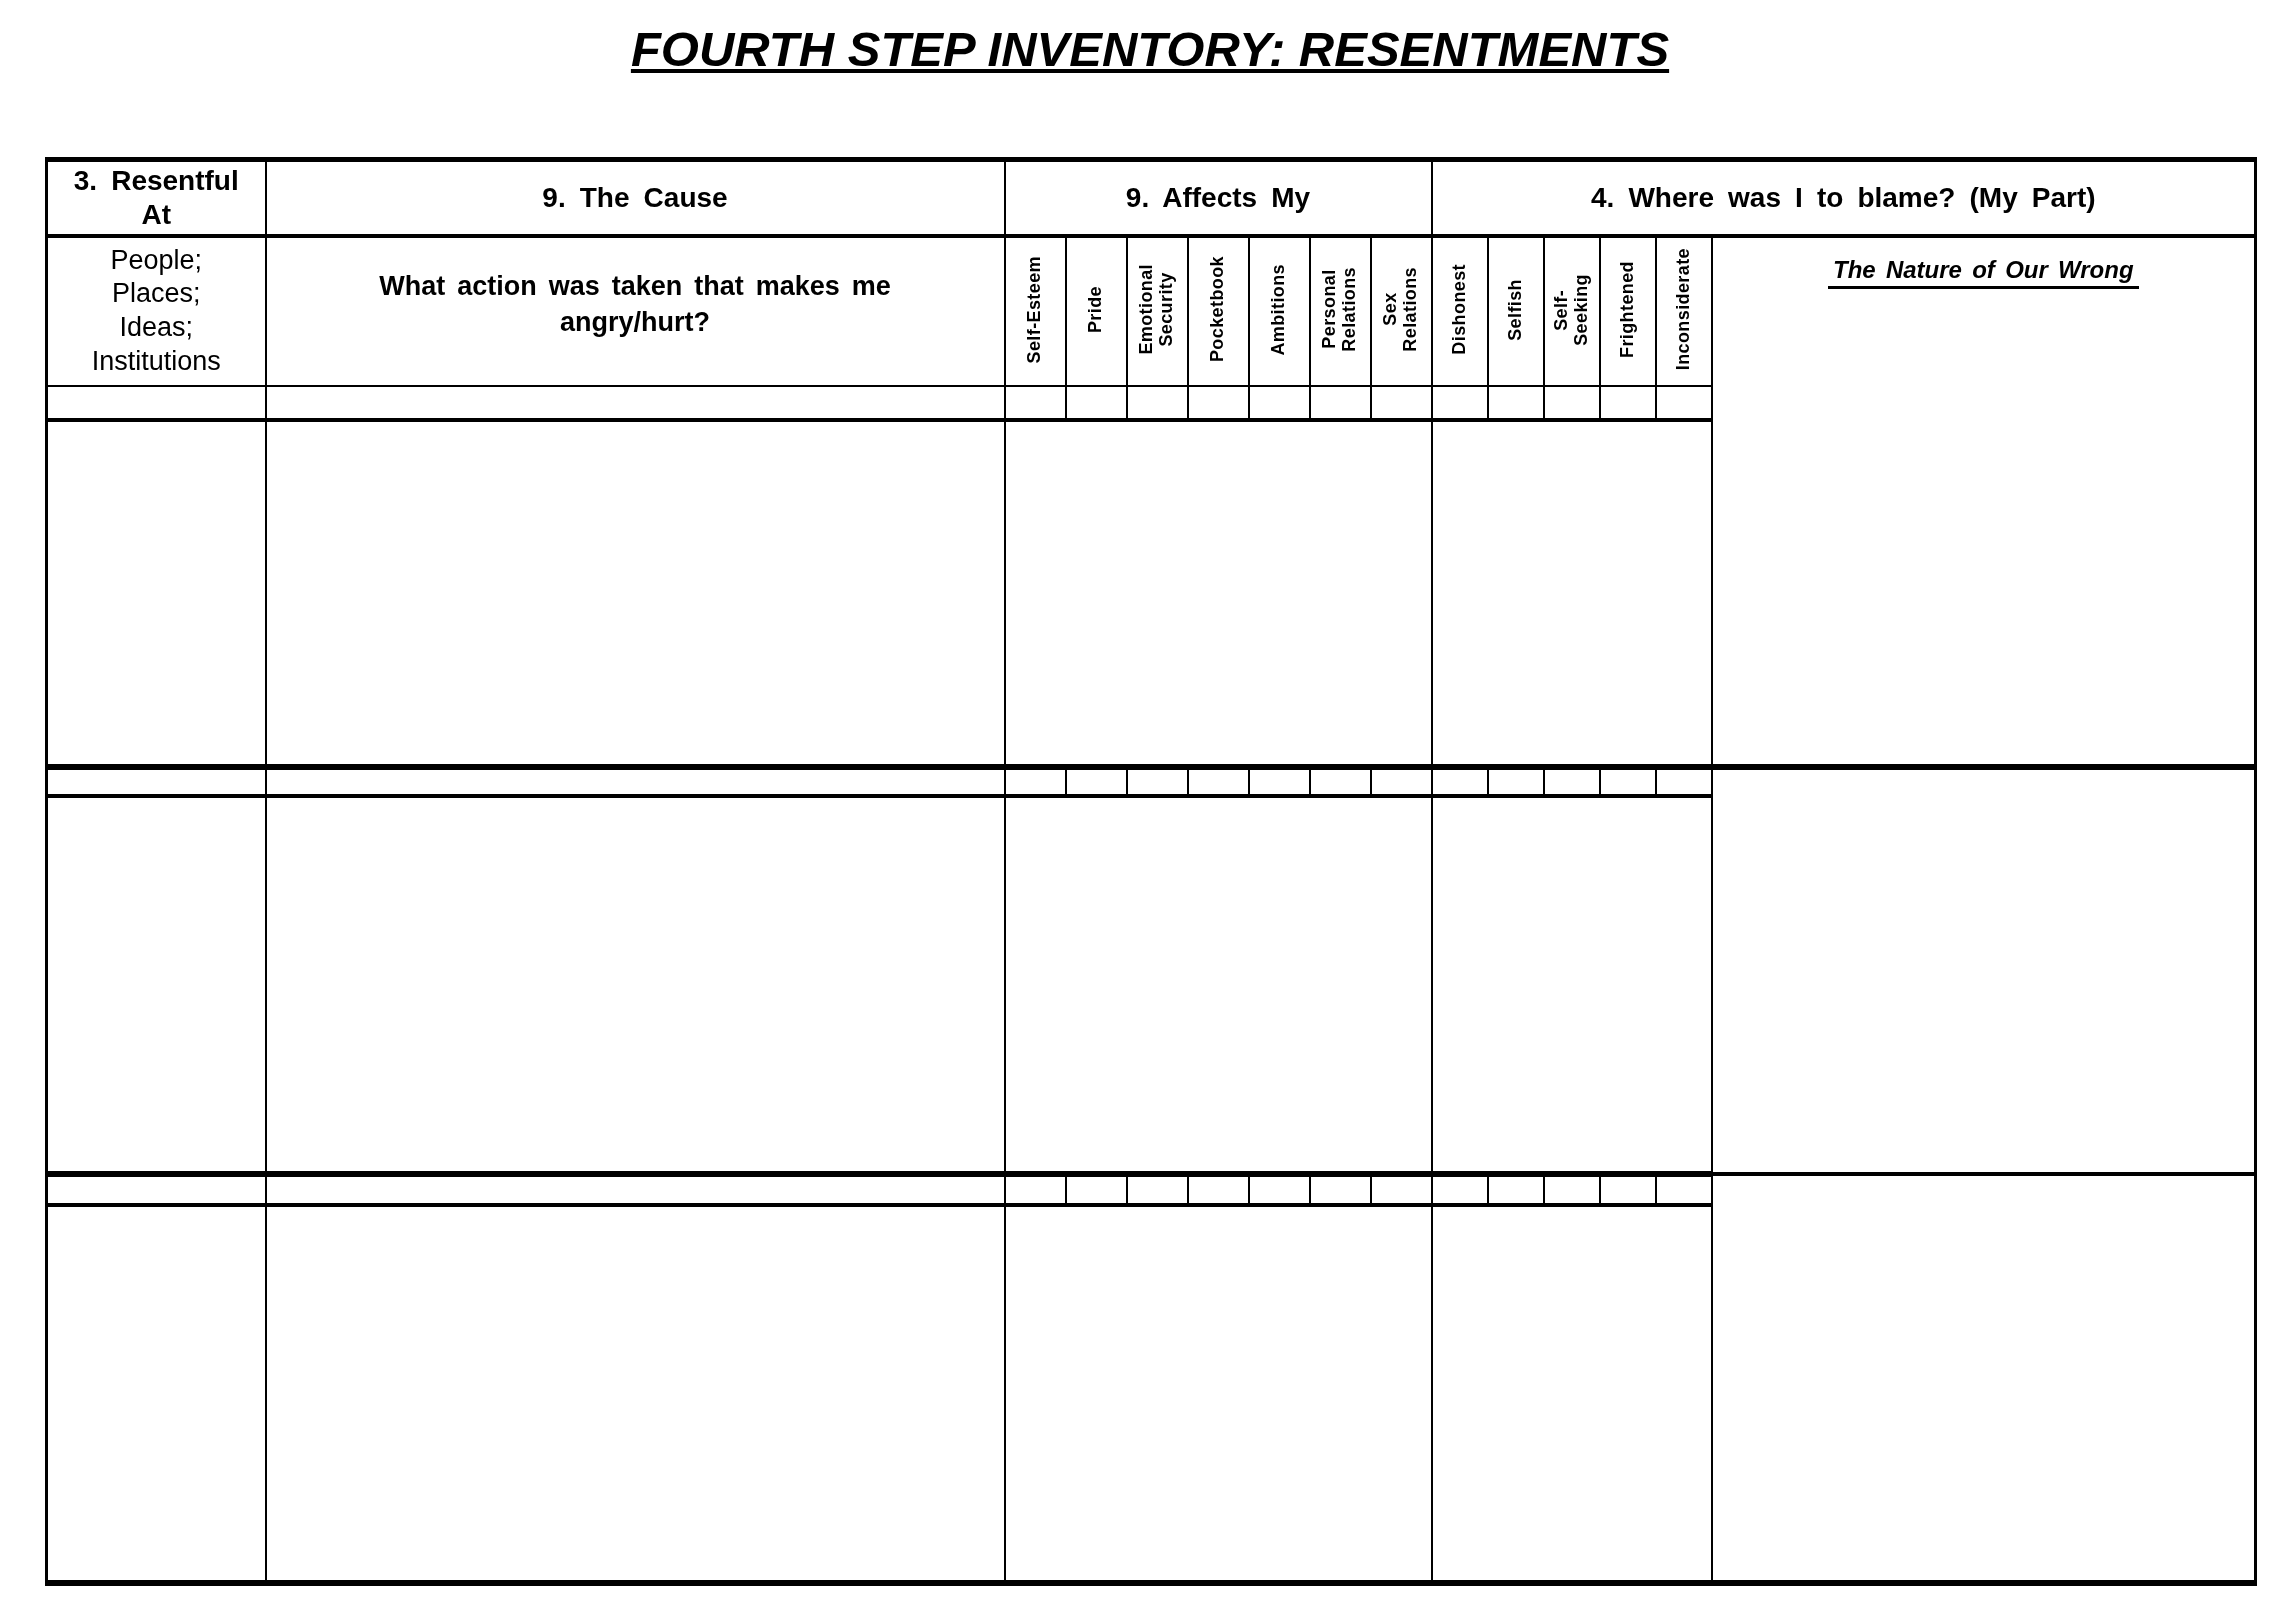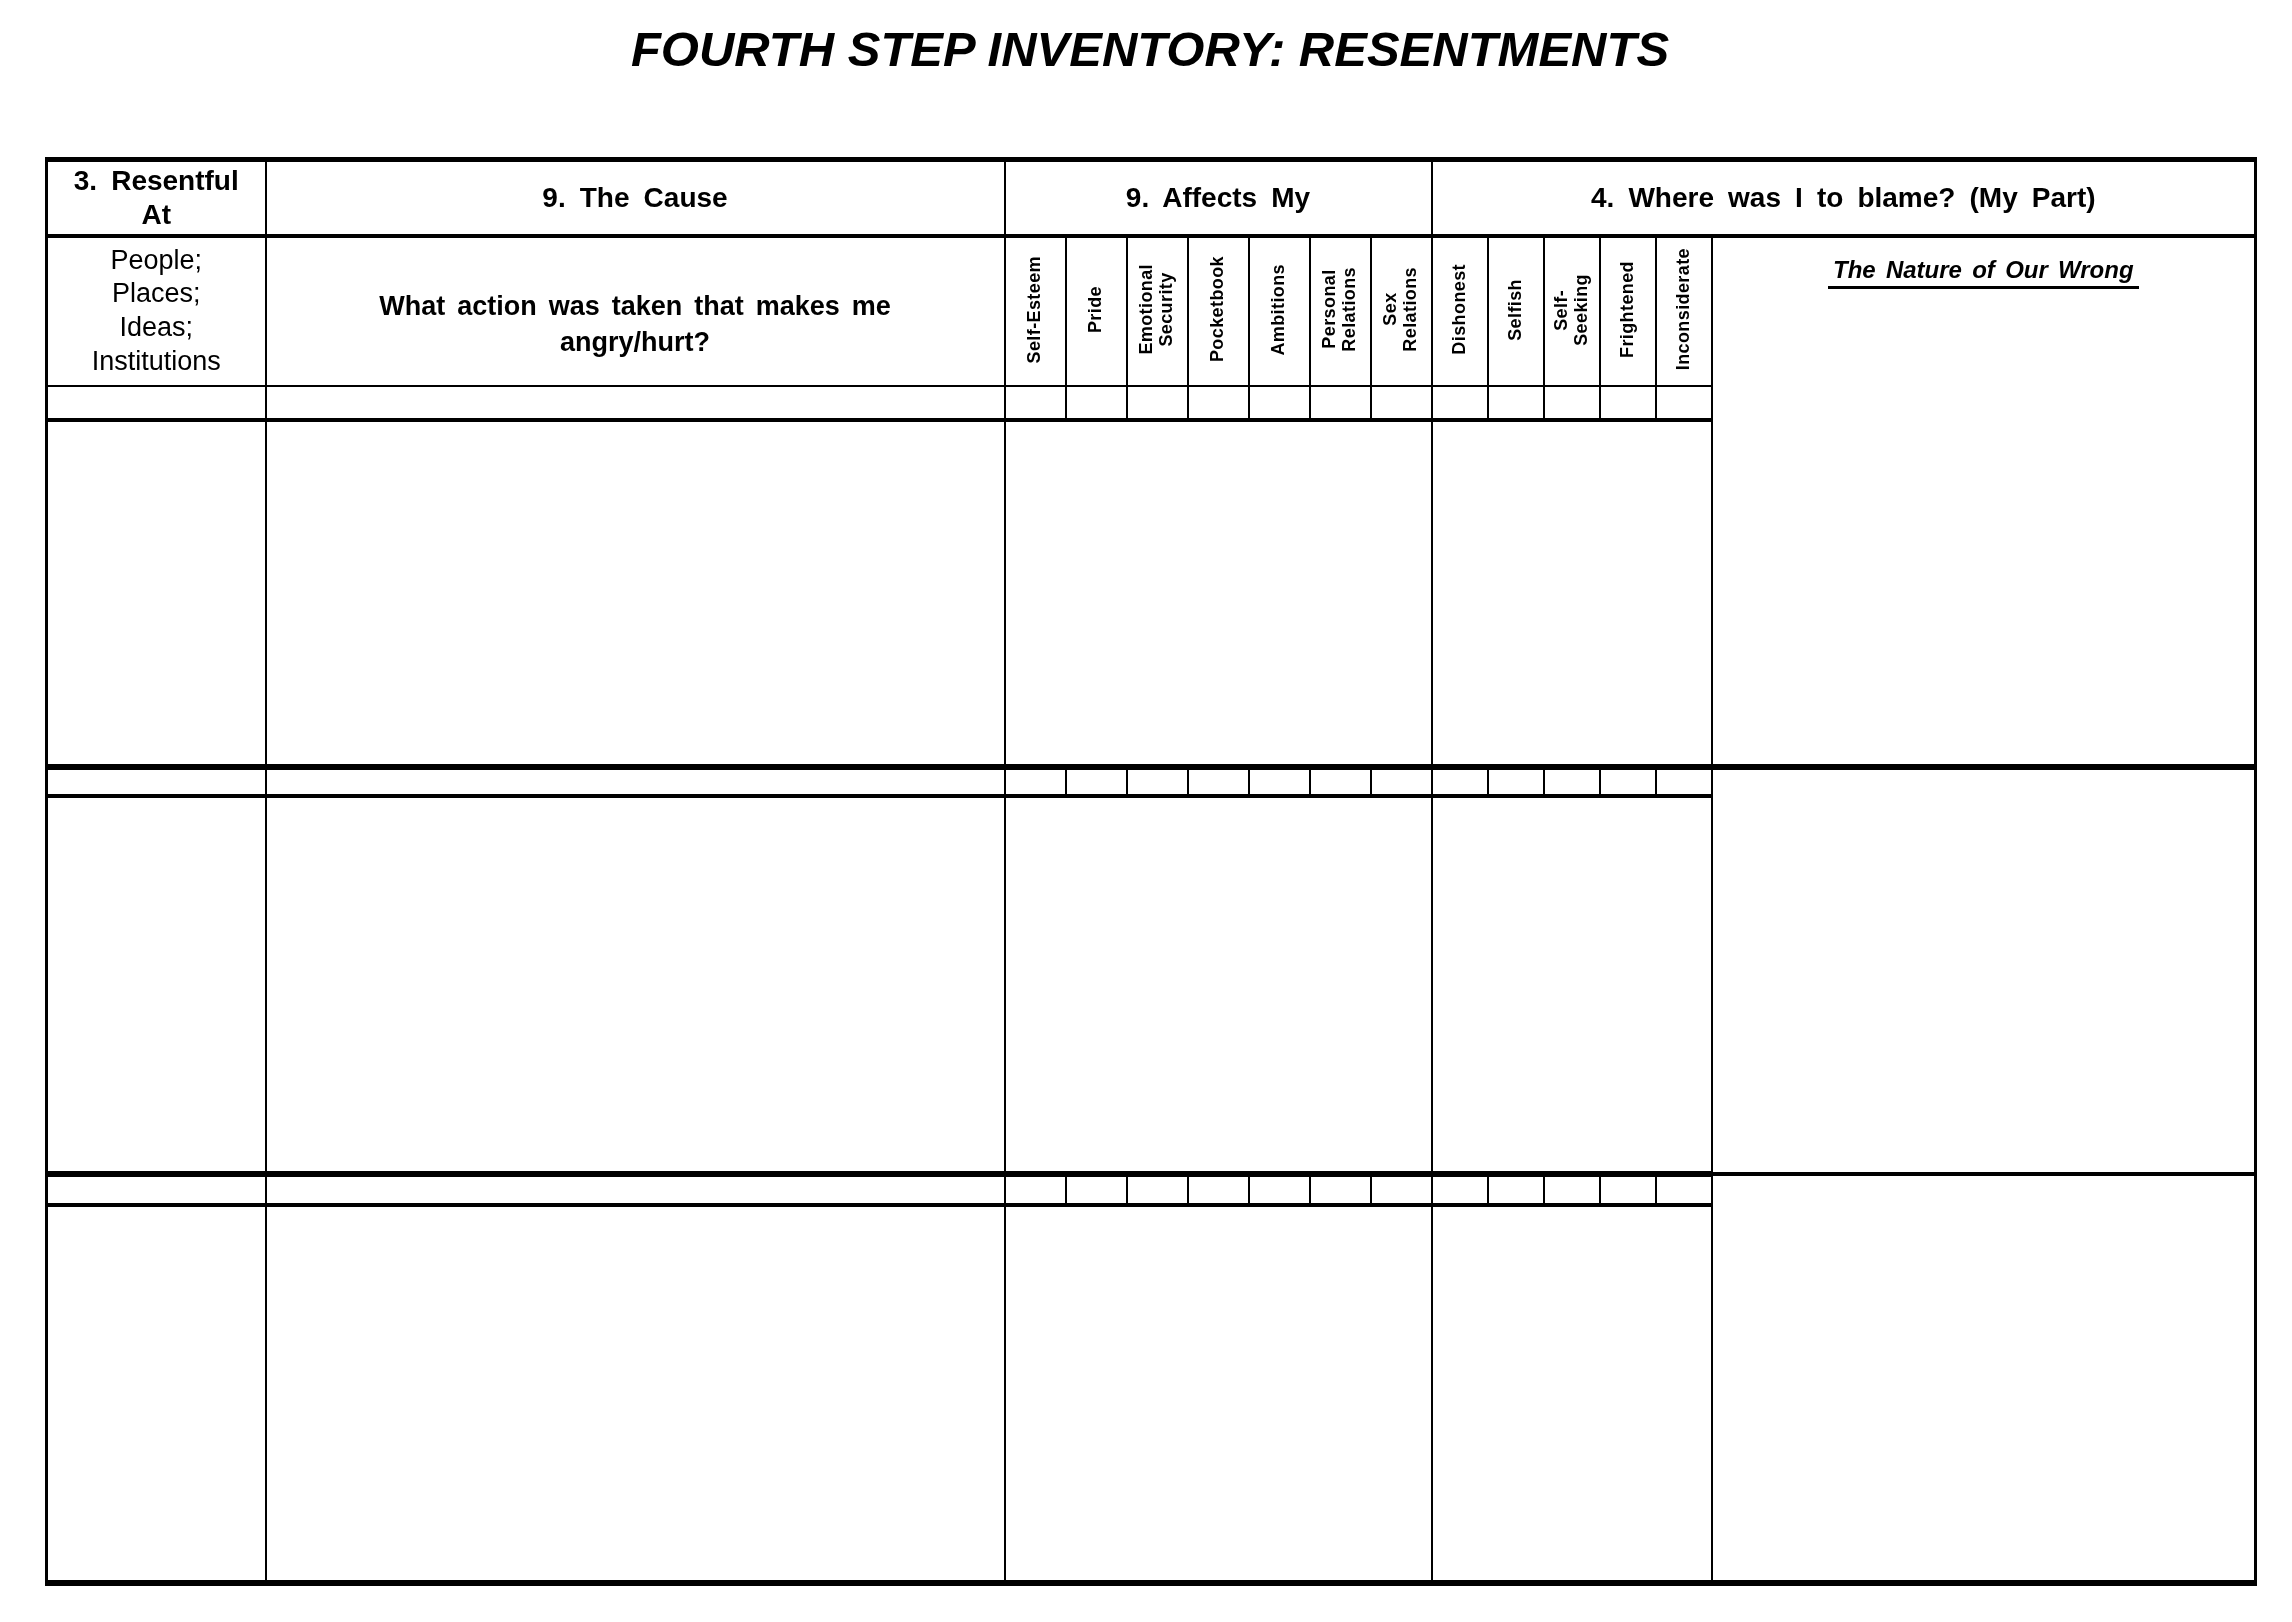--- a/index.html
+++ b/index.html
@@ -21,20 +21,21 @@
     left: 45px;
     width: 2210px;
     margin: 0;
     text-align: center;
     font-size: 49px;
     line-height: 1.0;
     font-weight: 700;
     font-style: italic;
     letter-spacing: 0px;
     white-space: nowrap;
+    text-decoration: underline;
   }
   table.inventory {
     position: absolute;
     left: 45px;
     top: 157px;
     width: 2210px;
     height: 1426px;
     border-collapse: collapse;
     table-layout: fixed;
     border-style: solid;
@@ -72,21 +73,20 @@
     vertical-align: top;
   }
   .q {
     display: block;
     padding-top: 30px;
     font-size: 27px;
     font-weight: 700;
     line-height: 1.35;
     word-spacing: 4.5px;
     white-space: pre-line;
-    margin-top: 20px;
   }
   td.vcell { vertical-align: middle; text-align: center; }
   .vlabel {
     display: inline-block;
     writing-mode: vertical-rl;
     transform: rotate(180deg);
     font-size: 18px;
     font-weight: 700;
     line-height: 1.1;
     letter-spacing: 0.4px;

